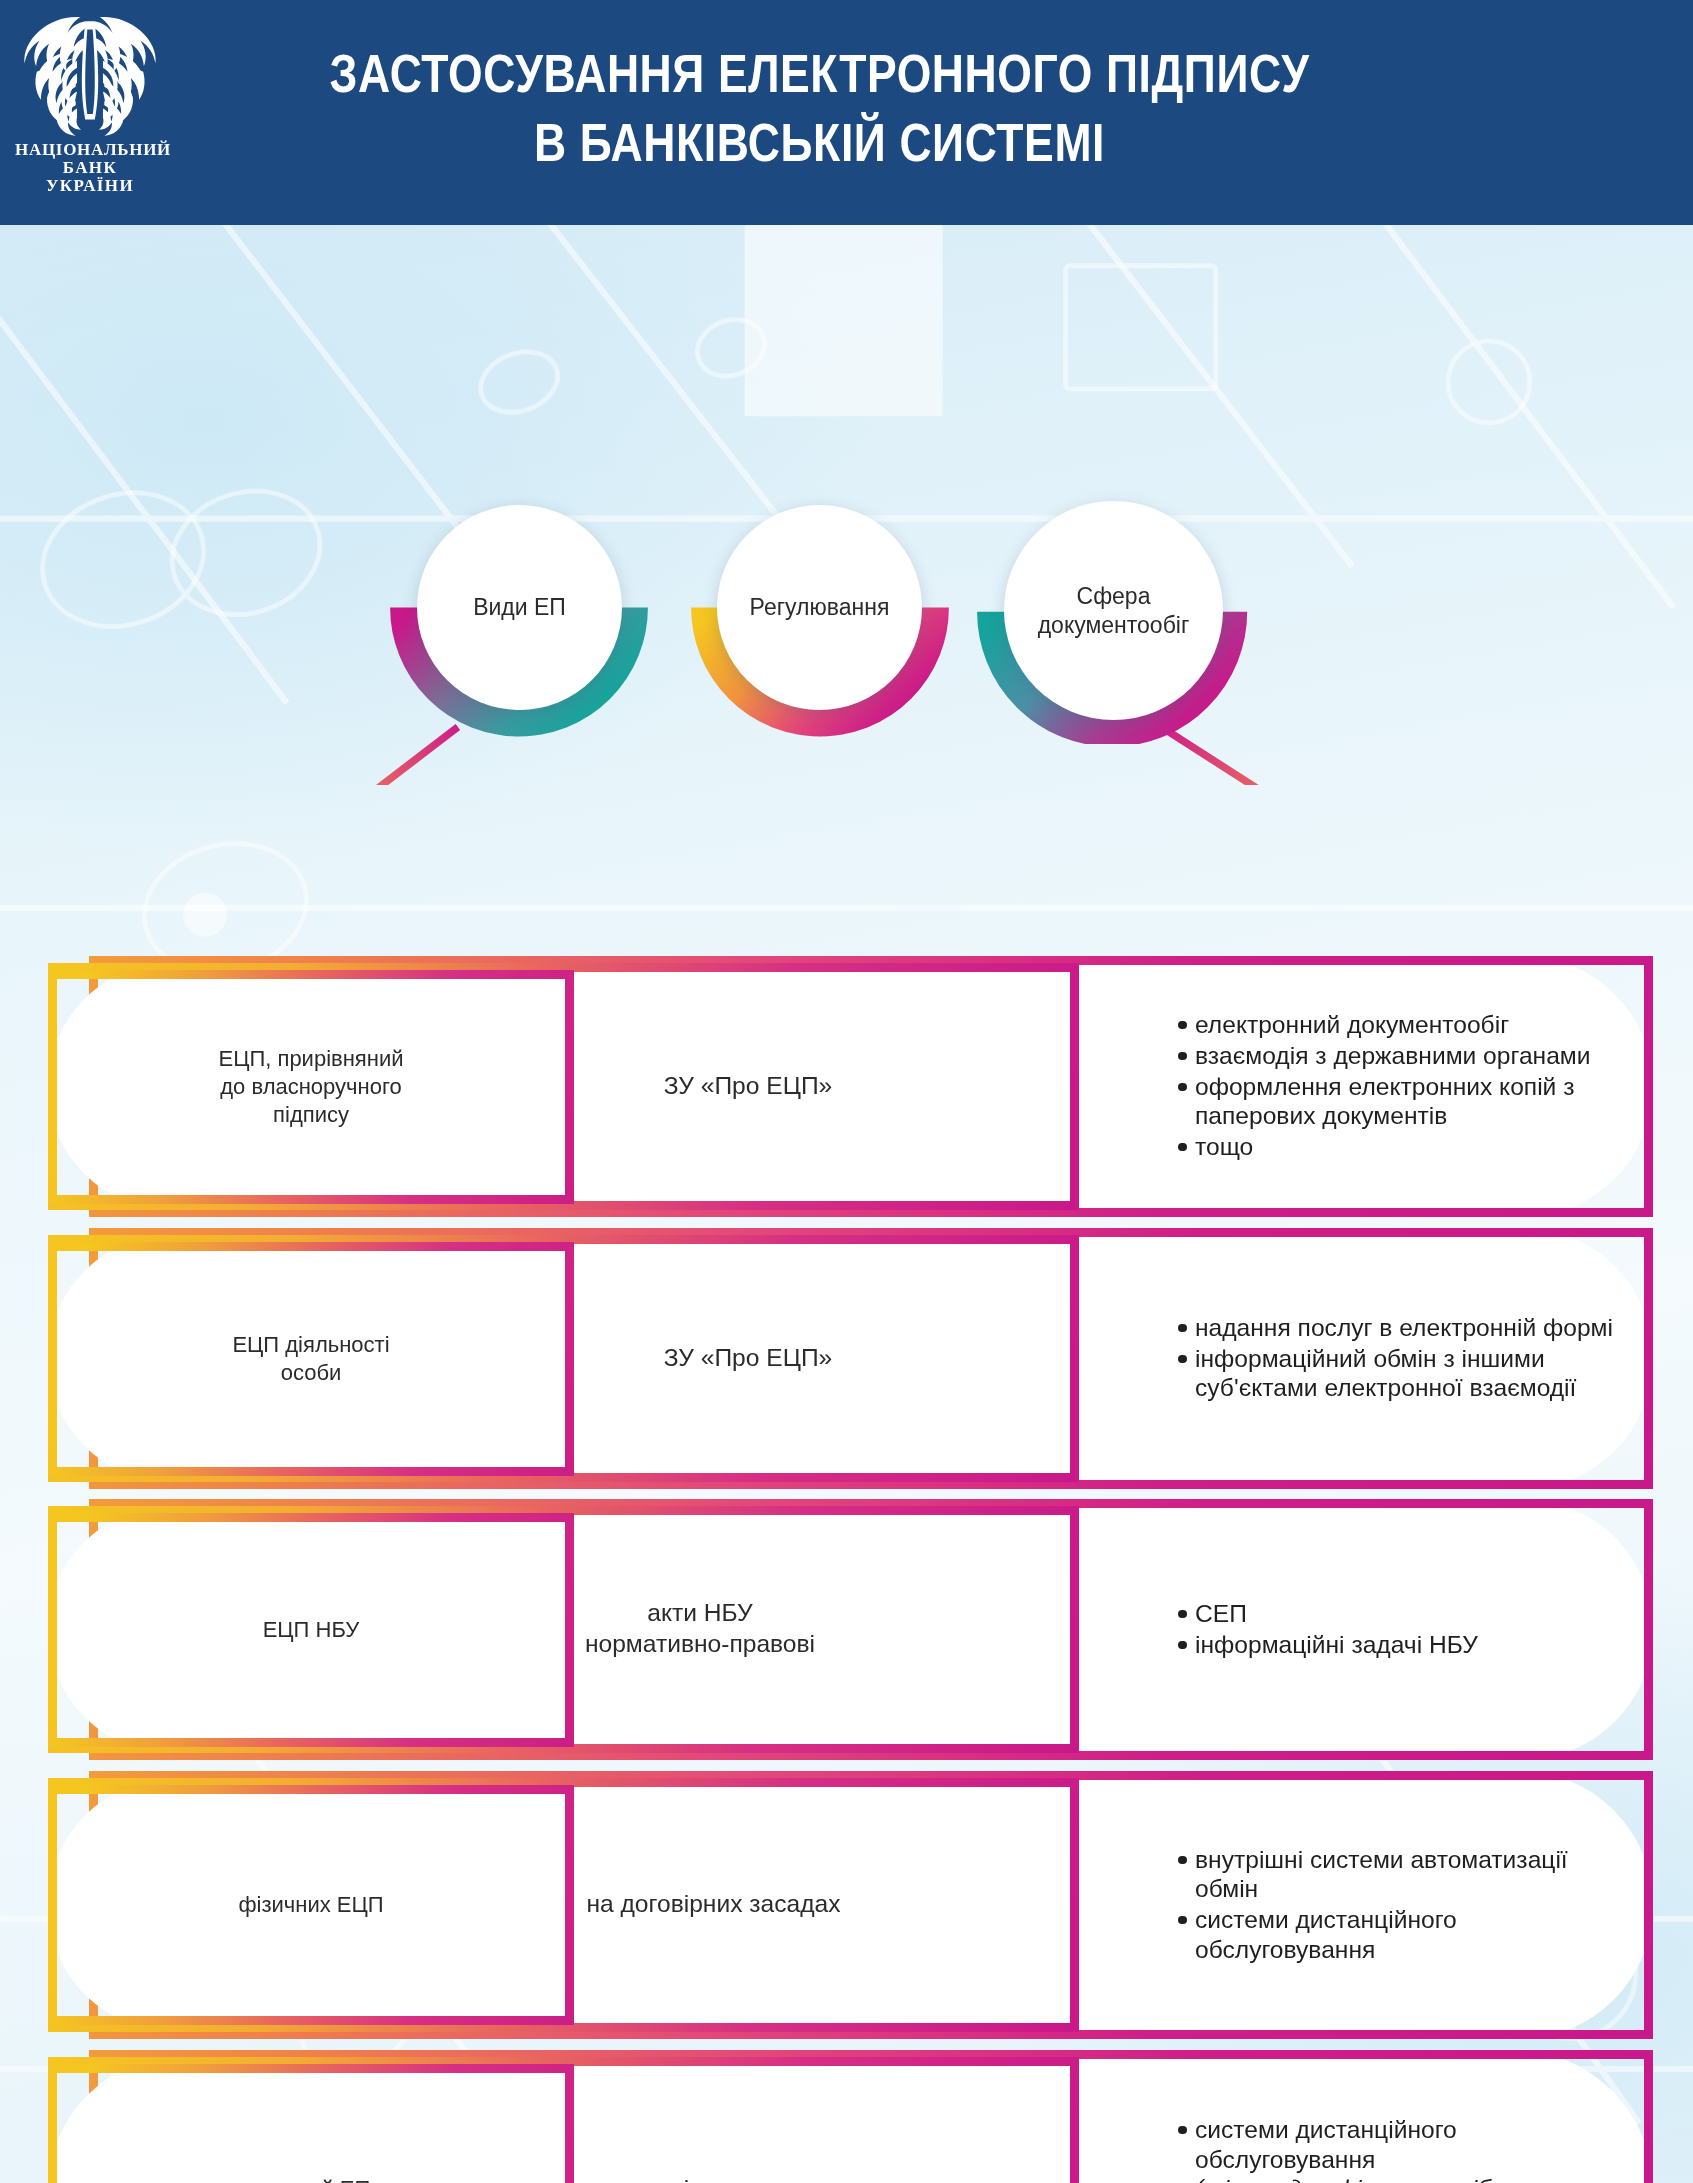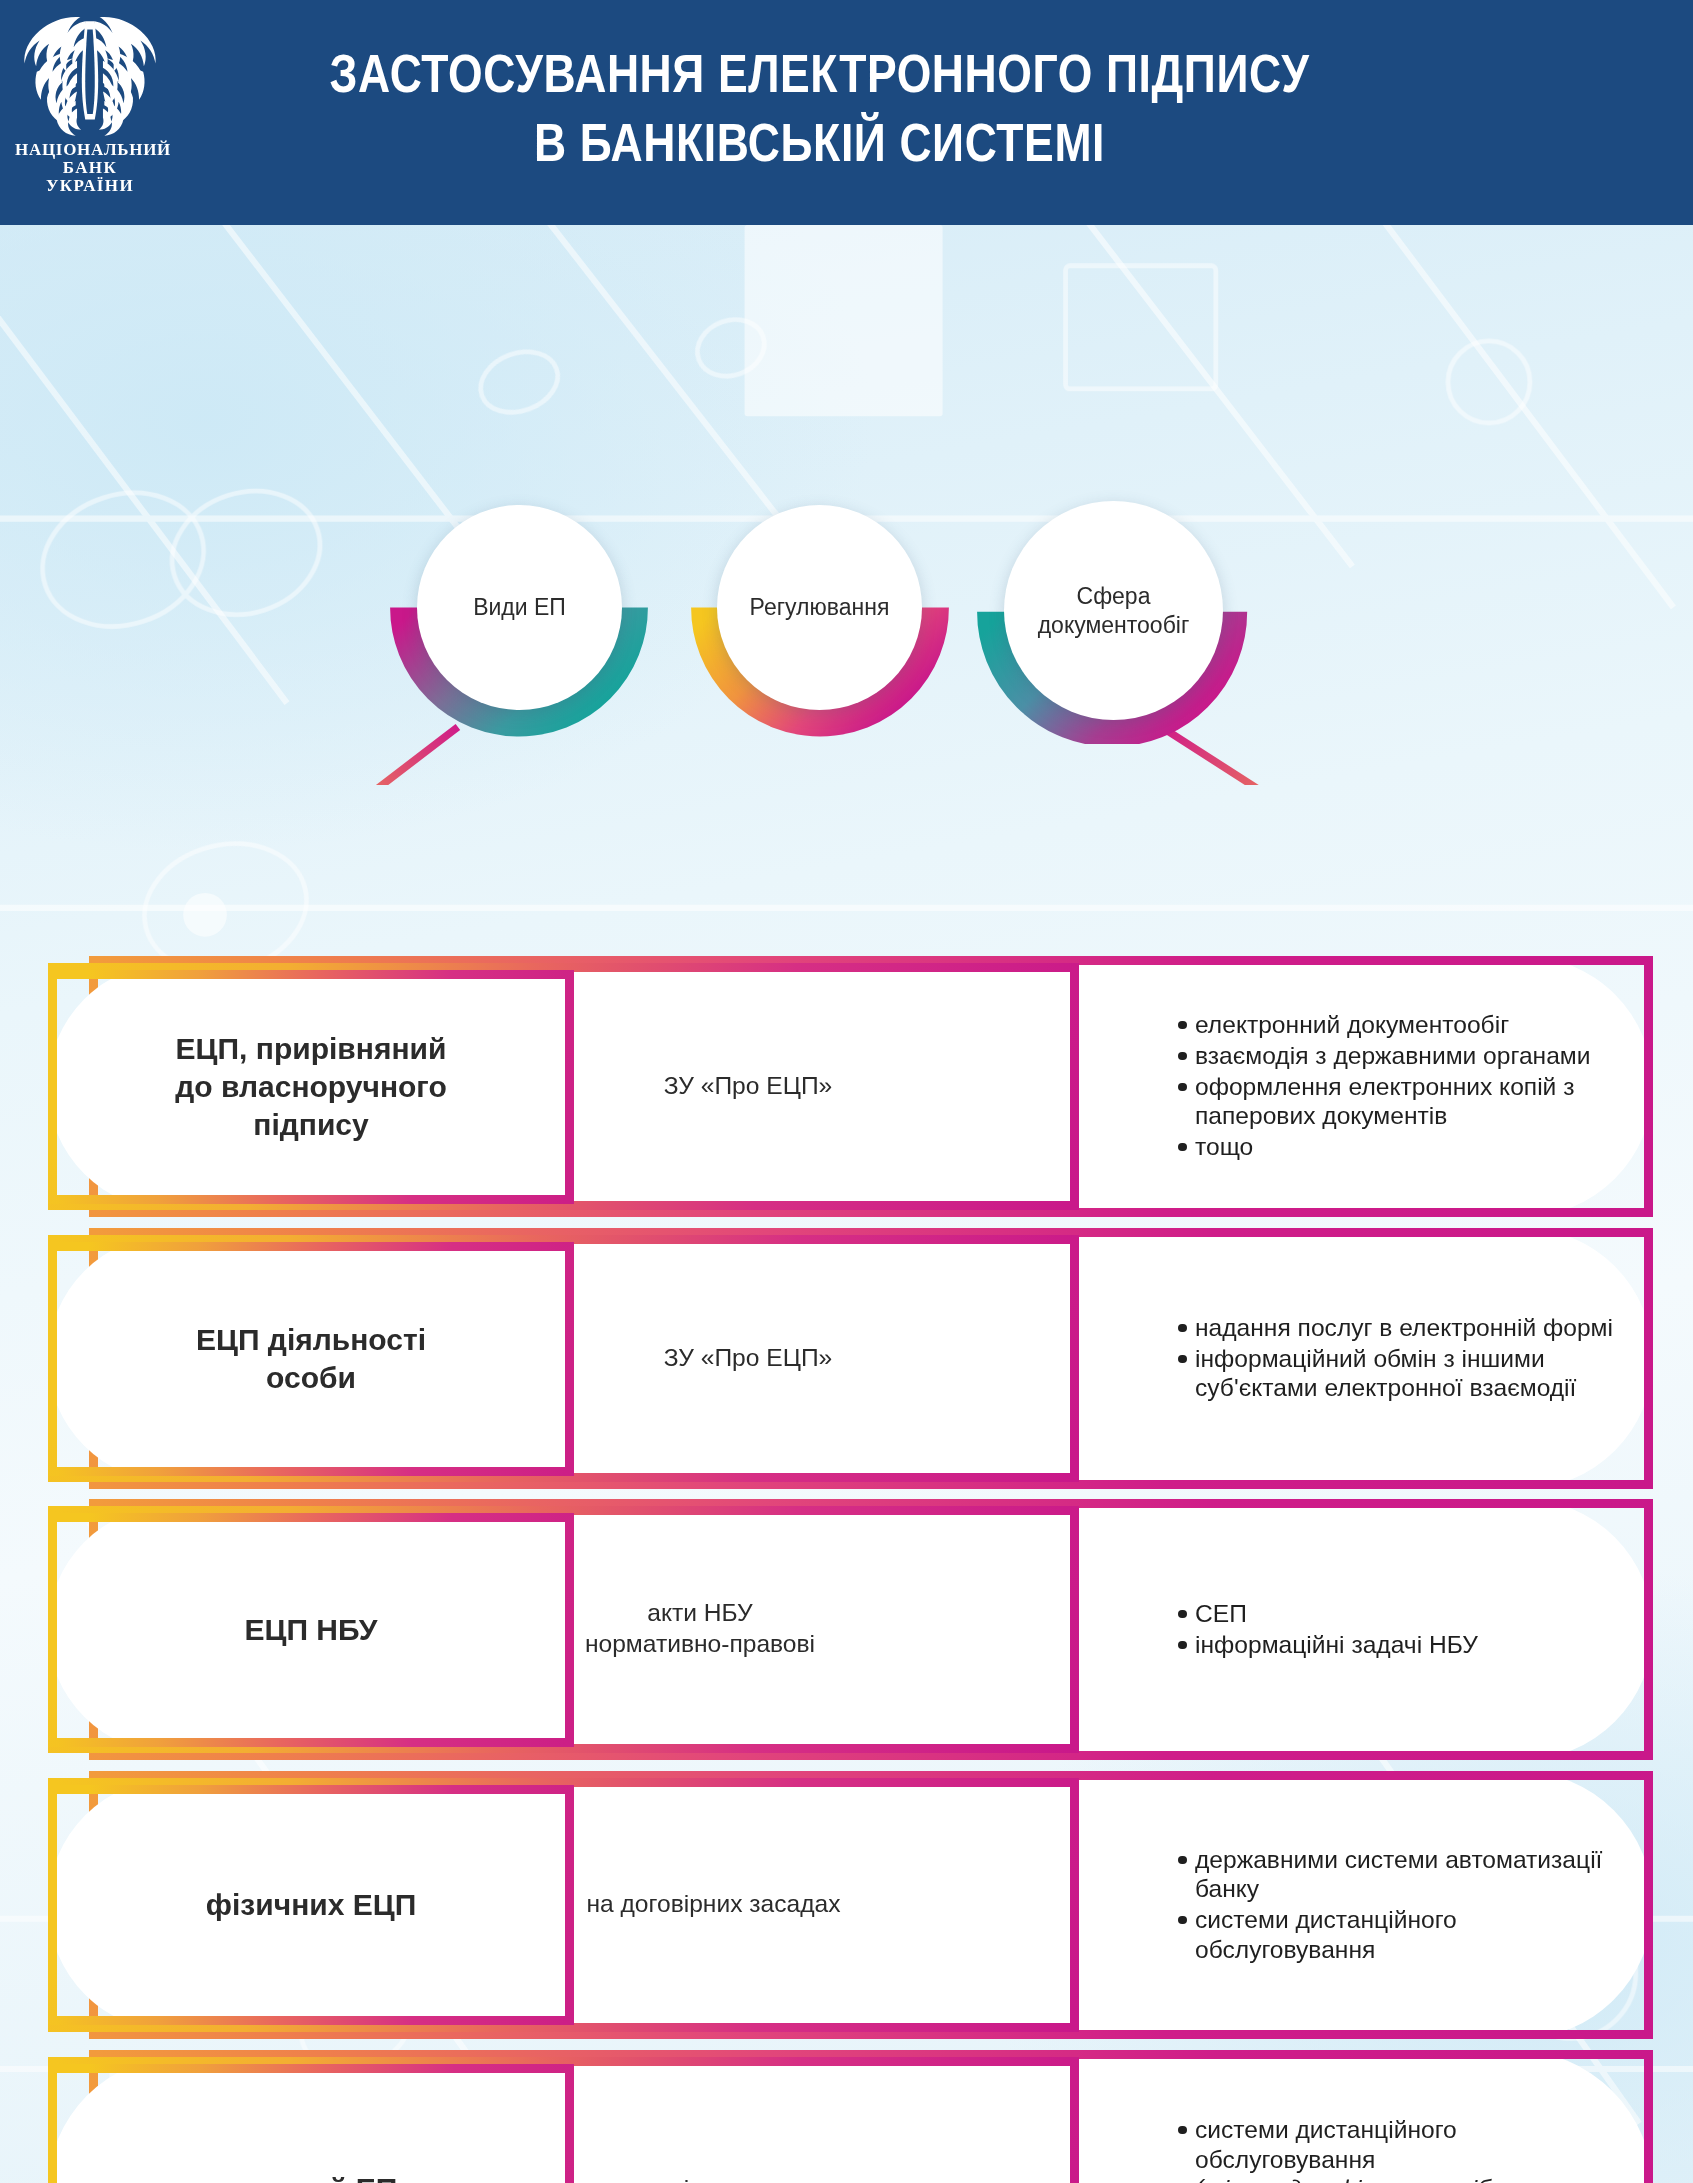--- a/index.html
+++ b/index.html
@@ -89,21 +89,21 @@
     border-image-source:linear-gradient(100deg,#f5c620 0%,#f3ae32 22%,#e8655f 46%,#d62f84 70%,#c9188a 100%);
     justify-content:center;
     text-align:center;
   }
   .pill-right{
     border-radius:205px;
     border-image-source:linear-gradient(100deg,#f29b3c 0%,#ef7f4c 14%,#e2477a 42%,#cf1d89 70%,#c9188a 100%);
     justify-content:flex-start;
   }
   .cell-text{
-    font-size:30px;color:#2b2b2b;line-height:1.26;font-weight:bold;
+    font-size:22px;color:#2b2b2b;line-height:1.26;font-weight:normal;
   }
   .cell-text.reg{font-weight:normal;font-size:24.6px;}
   ul.bullets{
     margin:0;padding:0;list-style:none;
   }
   ul.bullets li{
     font-size:24.6px;color:#1f1f1f;line-height:1.20;
     position:relative;padding-left:18px;margin:0 0 1.4px 0;
   }
   ul.bullets li:before{
@@ -323,21 +323,21 @@
     <div class="pill pill-left" style="left:41px;top:13.7px;width:526px;height:234px;">
       <div class="cell-text">
         <div>ЕЦП НБУ</div>
       </div>
     </div>
   </div>
 
   <div class="row" style="top:1546px;height:273px;">
     <div class="pill pill-right" style="left:82px;top:0;width:1564px;height:268px;padding:0 23px 0 1079px;">
       <ul class="bullets">
-        <li>державними системи автоматизації банку</li>
+        <li>внутрішні системи автоматизації обмін</li>
         <li>системи дистанційного обслуговування</li>
       </ul>
     </div>
     <div class="pill pill-mid" style="left:41px;top:6.8px;width:1031px;height:254px;">
       <div class="cell-text reg" style="width:100%;padding-left:300px;box-sizing:border-box;">на договірних засадах</div>
     </div>
     <div class="pill pill-left" style="left:41px;top:13.7px;width:526px;height:240px;">
       <div class="cell-text">
         <div>фізичних ЕЦП</div>
       </div>

